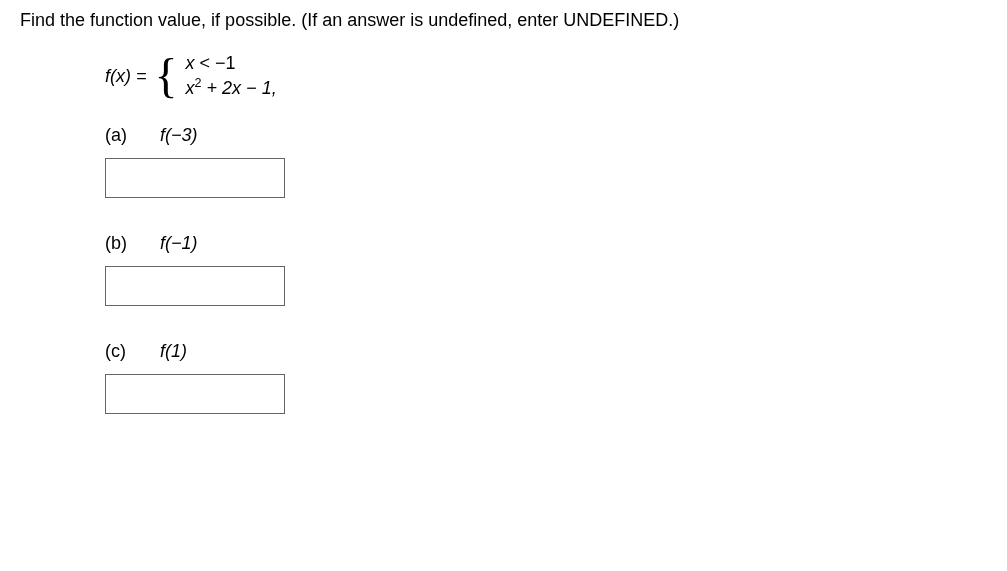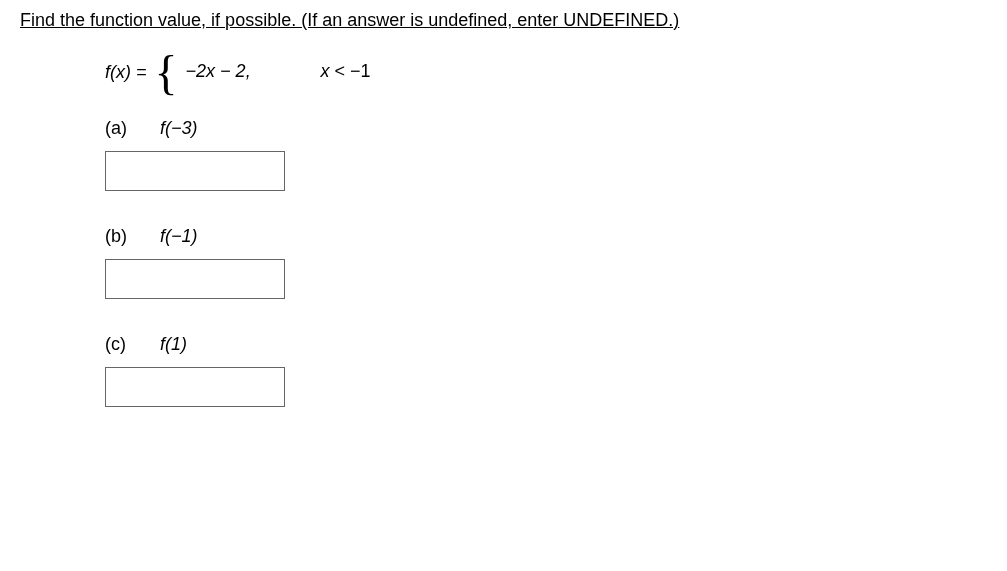--- a/index.html
+++ b/index.html
@@ -5,21 +5,20 @@
     body {
       font-family: Verdana, Arial, sans-serif;
       font-size: 18px;
       color: #000;
       padding: 10px 20px;
       margin: 0;
       background: #fff;
     }
     .instruction {
       margin-bottom: 20px;
-      text-decoration: underline;
     }
     .function-def {
       margin-left: 85px;
       margin-bottom: 24px;
       display: flex;
       align-items: center;
     }
     .fx-label {
       font-style: italic;
       margin-right: 8px;
@@ -85,28 +84,28 @@
 
 <div class="instruction">Find the function value, if possible. (If an answer is undefined, enter UNDEFINED.)</div>
 
 <div class="function-def">
   <span class="fx-label">
     <span class="italic">f</span>(<span class="italic">x</span><span>) = </span>
   </span>
   <span class="brace">{</span>
   <span class="pieces">
     <span class="piece-row">
-      <span class="piece-expr">
-        <span class="italic"><span>−2x − 2,</span></span>
-      </span>
       <span class="piece-cond">
         <span class="italic">x</span><span> &lt; </span><span>−1</span>
       </span>
     </span>
     <span class="piece-row">
+      <span class="piece-expr">
+        <span class="italic">x</span><sup>2</sup><span class="italic"> + 2x − 1,</span>
+      </span>
     </span>
   </span>
 </div>
 
 <div class="part">
   <span class="part-label">(a)</span>
   <span class="part-question">
     <span>f</span><span>(−3)</span>
   </span>
   <div class="answer-box">

